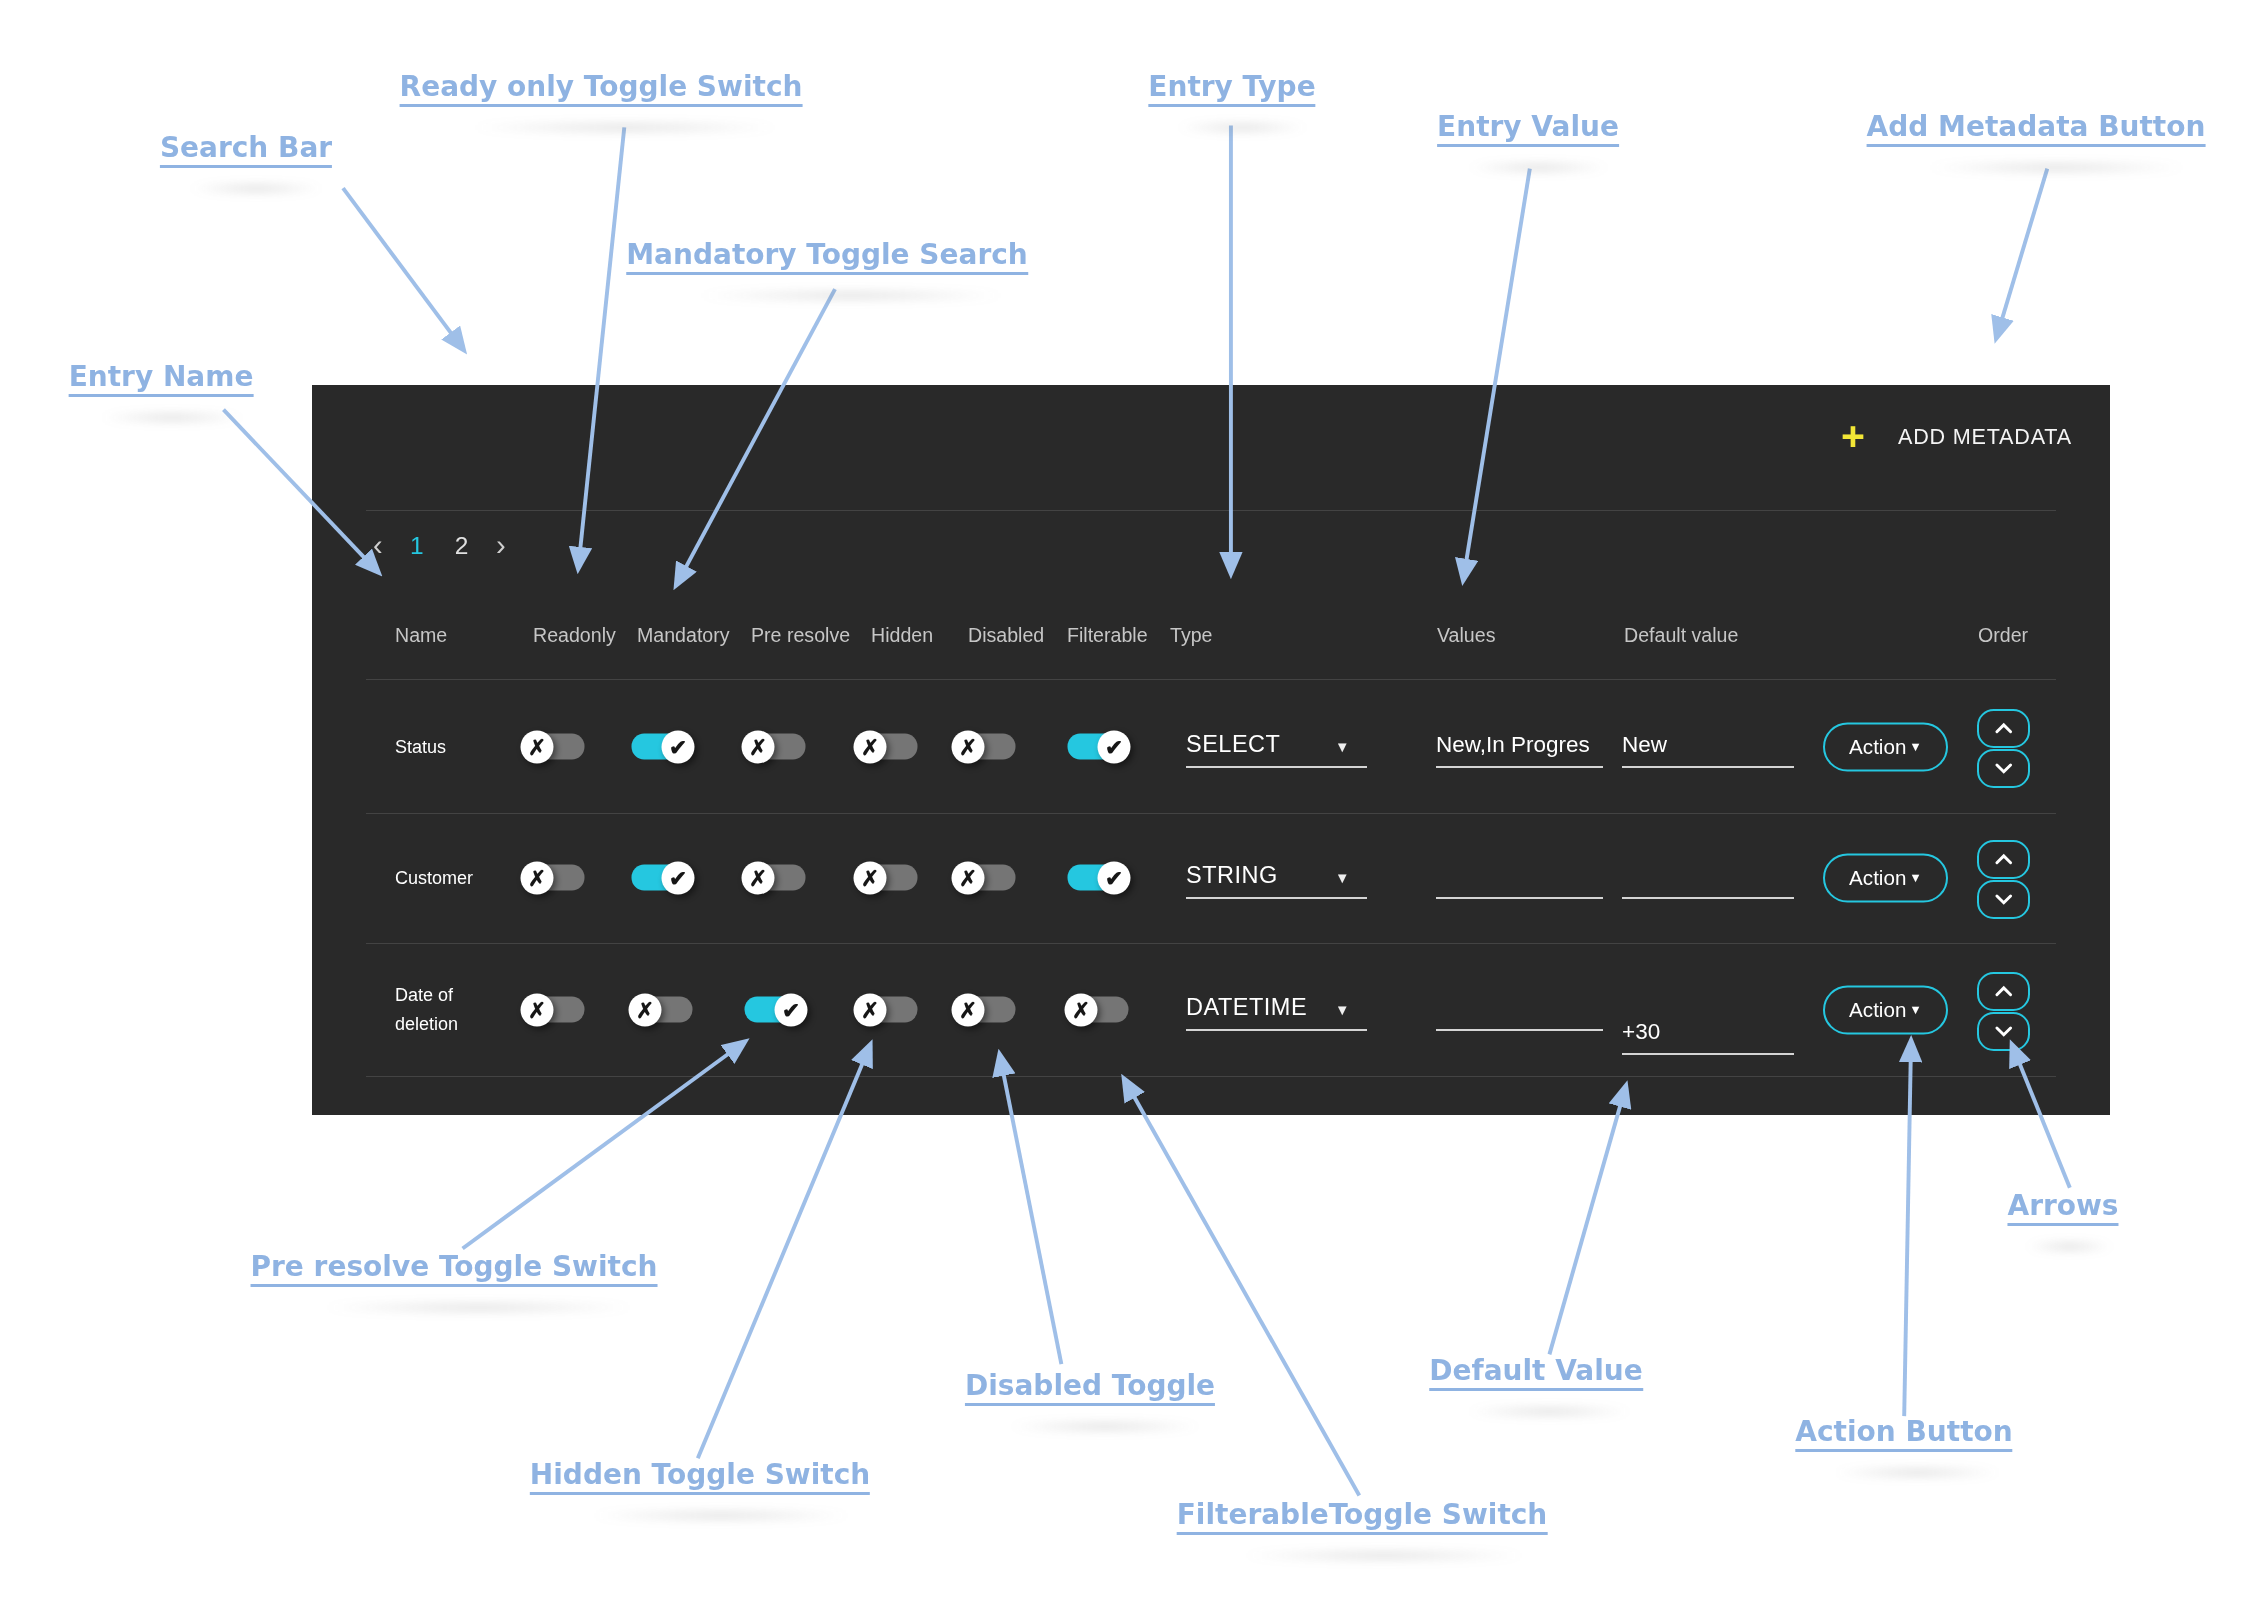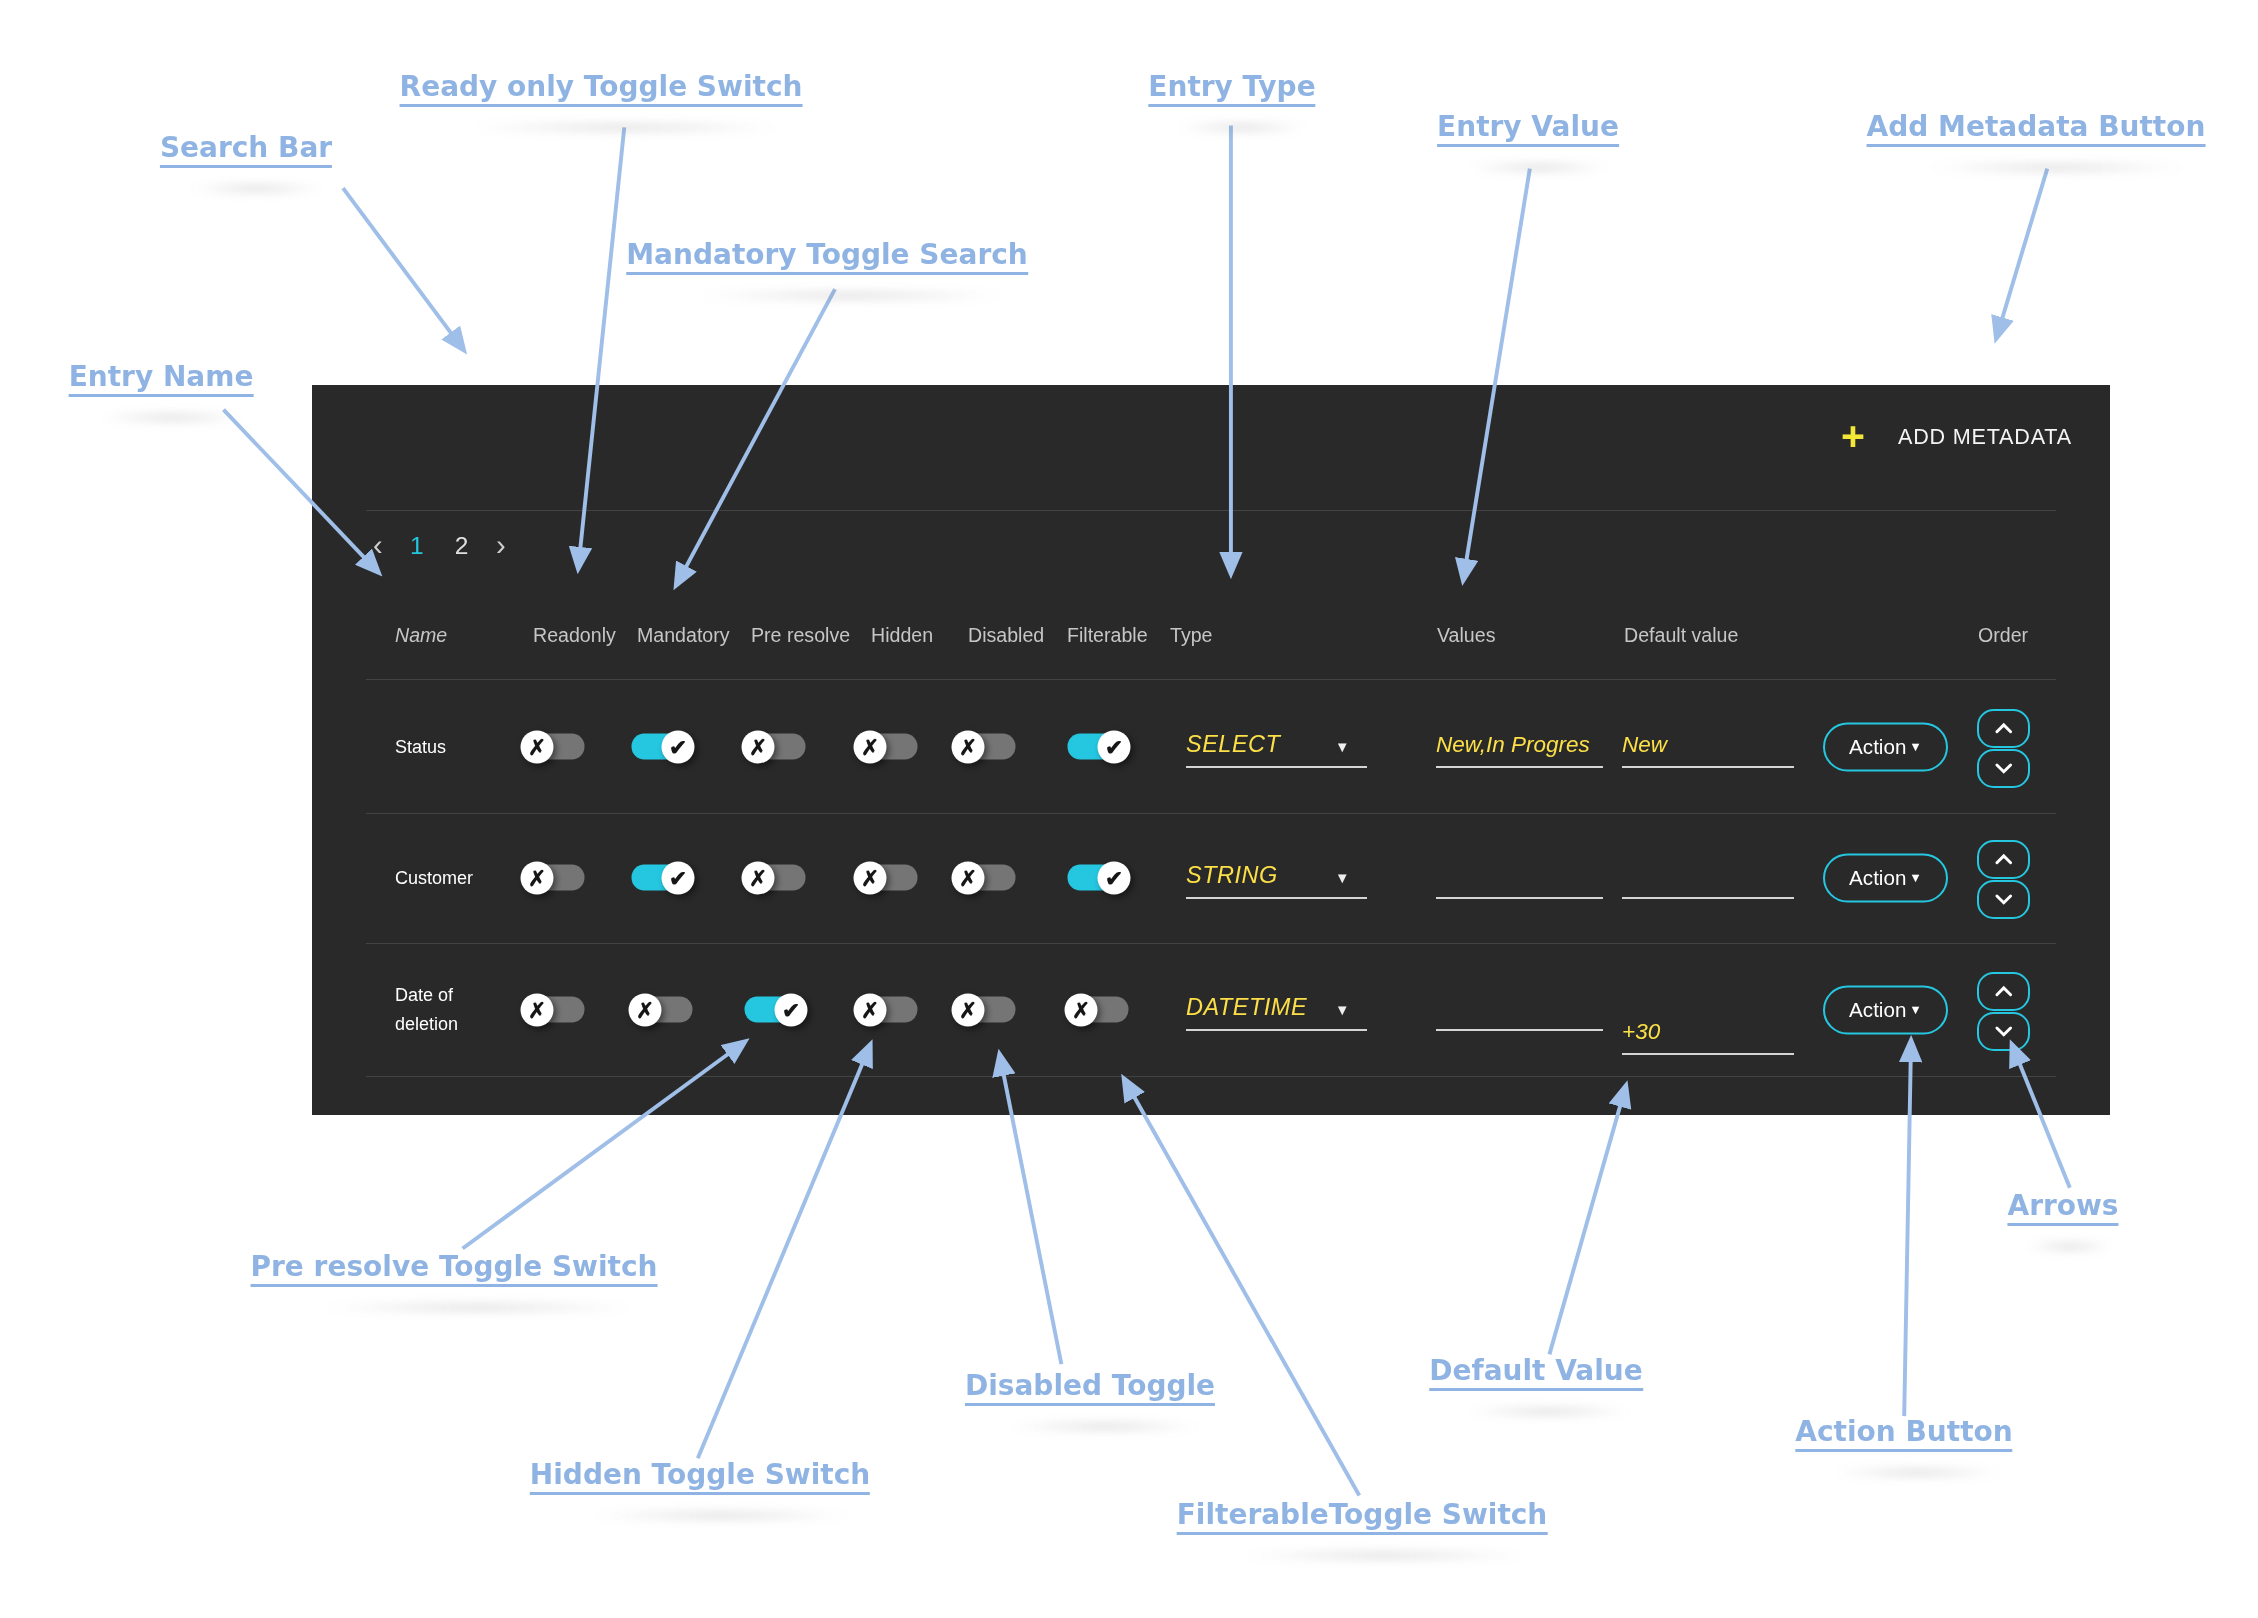--- a/index.html
+++ b/index.html
@@ -54,22 +54,22 @@
     transform:translate(-50%,-50%);cursor:pointer;}
   .toggle .track{position:absolute;left:0;top:3.9px;width:61px;height:25.5px;
     border-radius:12.7px;background:#757575;}
   .toggle.on .track{background:#25c7e0;}
   .toggle .knob{position:absolute;top:0;width:33px;height:33px;border-radius:50%;
     background:#ffffff;color:#161616;font-weight:bold;font-size:21.6px;
     line-height:33px;text-align:center;box-shadow:2.9px 2.9px 6.9px rgba(0,0,0,.45);}
   .toggle.off .knob{left:-2.9px;}
   .toggle.on .knob{left:30px;}
 
-  .ufield{position:absolute;border-bottom:2.9px solid #d4d4d4;color:#fde047;
-    font-size:22.5px;height:39px;line-height:35px;white-space:nowrap;overflow:hidden;font-style:italic;}
+  .ufield{position:absolute;border-bottom:2.9px solid #d4d4d4;color:#ffffff;
+    font-size:22.5px;height:39px;line-height:35px;white-space:nowrap;overflow:hidden;}
   .typefield{letter-spacing:0.5px;font-size:23.5px;}
   .dd-arrow{position:absolute;color:#efefef;font-size:14.7px;}
 
   .action-btn{position:absolute;left:1511px;top:50%;transform:translateY(-50%);
     width:121px;height:45px;border:2.9px solid #25c7e0;border-radius:24.5px;
     display:flex;align-items:center;justify-content:center;gap:3px;
     color:#ffffff;font-size:20.6px;background:transparent;cursor:pointer;}
   .action-btn .dd{font-size:12.7px;color:#ffffff;}
 
   .order-btn{position:absolute;left:1665px;width:49px;height:35px;
@@ -133,21 +133,21 @@
     <div class="divider" style="top:125px;"></div>
 
     <div class="pagination">
       <span class="chev">‹</span>
       <span class="page active">1</span>
       <span class="page">2</span>
       <span class="chev">›</span>
     </div>
 
     <div class="thead">
-      <span style="left:83px;font-style:italic;">Name</span>
+      <span style="left:83px;">Name</span>
       <span style="left:221px;">Readonly</span>
       <span style="left:325px;text-align:center;">Mandatory</span>
       <span style="left:439px;">Pre resolve</span>
       <span style="left:559px;">Hidden</span>
       <span style="left:656px;">Disabled</span>
       <span style="left:755px;">Filterable</span>
       <span style="left:858px;">Type</span>
       <span style="left:1125px;">Values</span>
       <span style="left:1312px;">Default value</span>
       <span style="left:1666px;">Order</span>

